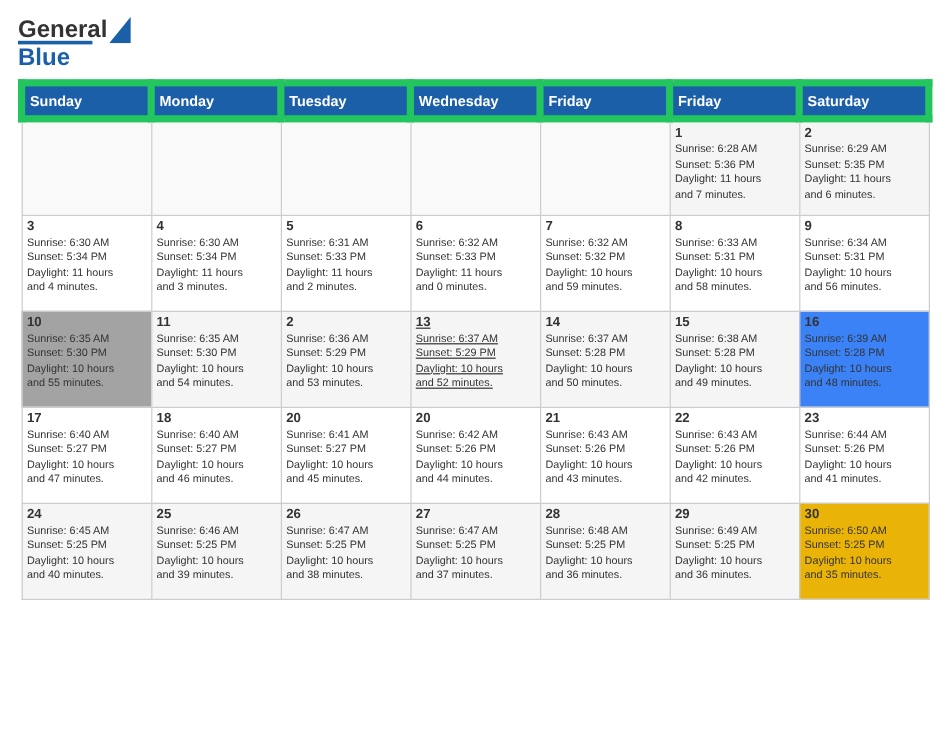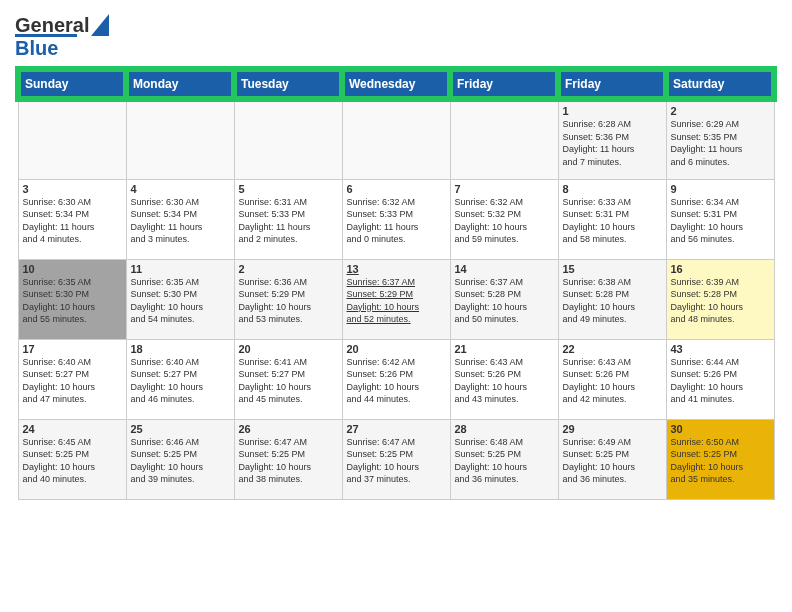--- a/index.html
+++ b/index.html
@@ -239,21 +239,21 @@
 Daylight: 10 hours
 and 50 minutes.</div>
           </td>
           <td style="background: rgb(245, 245, 245);">
             <span class="day-num">15</span>
             <div class="day-info" style="white-space: pre-line;">Sunrise: 6:38 AM
 Sunset: 5:28 PM
 Daylight: 10 hours
 and 49 minutes.</div>
           </td>
-          <td style="background: #fef9c3;">
+          <td style="background: #3b82f6;">
             <span class="day-num">16</span>
             <div class="day-info" style="white-space: pre-line;">Sunrise: 6:39 AM
 Sunset: 5:28 PM
 Daylight: 10 hours
 and 48 minutes.</div>
           </td>
         </tr>
         <tr>
           <td>
             <span class="day-num">17</span>
@@ -291,21 +291,21 @@
 and 43 minutes.</div>
           </td>
           <td>
             <span class="day-num">22</span>
             <div class="day-info" style="white-space: pre-line;">Sunrise: 6:43 AM
 Sunset: 5:26 PM
 Daylight: 10 hours
 and 42 minutes.</div>
           </td>
           <td>
-            <span class="day-num">43</span>
+            <span class="day-num">23</span>
             <div class="day-info" style="white-space: pre-line;">Sunrise: 6:44 AM
 Sunset: 5:26 PM
 Daylight: 10 hours
 and 41 minutes.</div>
           </td>
         </tr>
         <tr style="background: rgb(245, 245, 245);">
           <td style="background: rgb(245, 245, 245);">
             <span class="day-num">24</span>
             <div class="day-info" style="white-space: pre-line;">Sunrise: 6:45 AM

